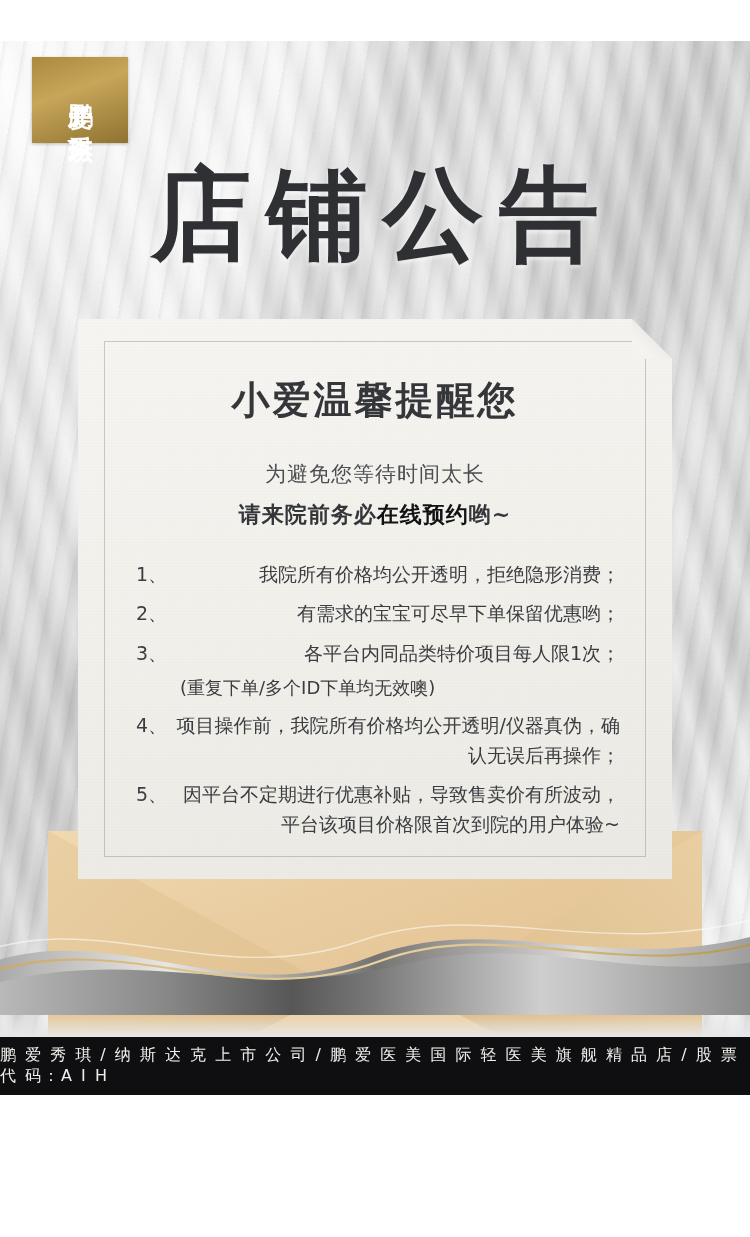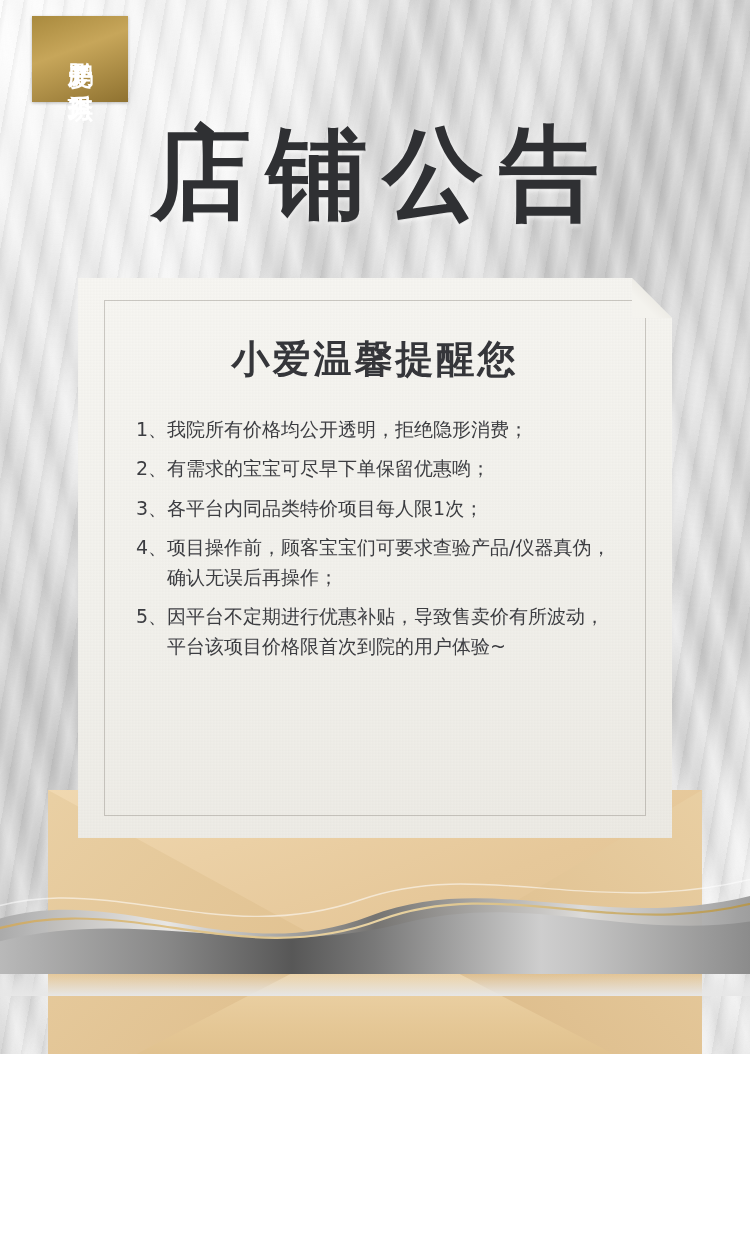--- a/index.html
+++ b/index.html
@@ -10,20 +10,21 @@
   body {
     font-family: "Liberation Sans", "DejaVu Sans", sans-serif;
   }
 
   .poster {
     position: relative;
     width: 750px;
     height: 1054px;
     overflow: hidden;
     background: #7dd3fc;
+    margin-top: 41px;
   }
 
   
   .bg-base {
     position: absolute;
     inset: 0;
     background:
       linear-gradient(115deg, #f2f2f2 0%, #d7d7d7 12%, #ececec 24%,
                       #c9c9c9 35%, #efefef 46%, #d2d2d2 58%,
                       #f4f4f4 70%, #cfcfcf 82%, #e9e9e9 92%, #dcdcdc 100%);
@@ -233,20 +234,21 @@
     color: #3c3d41;
     margin-bottom: 10px;
     font-family: "DejaVu Sans", "Liberation Sans", sans-serif;
   }
   .rule-num {
     flex: 0 0 auto;
     white-space: nowrap;
   }
   .rule-body {
     flex: 1 1 auto;
+    text-align: right;
   }
   .rule-sub {
     margin-left: 44px;
     font-size: 18px;
     line-height: 1.5;
     color: #3c3d41;
     margin-top: -4px;
     margin-bottom: 10px;
     font-family: "DejaVu Sans", "Liberation Sans", sans-serif;
   }
@@ -310,42 +312,47 @@
   <div class="envelope-fold-left"></div>
   <div class="envelope-fold-right"></div>
 
   <div class="note">
     <div class="note-texture"></div>
     <div class="note-border"></div>
     <div class="note-content">
 
       <div class="note-title">小爱温馨提醒您</div>
 
-
+      <div class="sub-line">为避免您等待时间太长</div>
+
+      <div class="sub-line bold">
+        <span>请来院前务必</span><span class="hl">在线预约</span><span>哟~</span>
+      </div>
 
       <div class="rules">
 
         <div class="rule">
           <span class="rule-num">1、</span>
           <span class="rule-body">我院所有价格均公开透明，拒绝隐形消费；</span>
         </div>
 
         <div class="rule">
           <span class="rule-num">2、</span>
           <span class="rule-body">有需求的宝宝可尽早下单保留优惠哟；</span>
         </div>
 
         <div class="rule">
           <span class="rule-num">3、</span>
           <span class="rule-body">各平台内同品类特价项目每人限1次；</span>
         </div>
+        <div class="rule-sub">(重复下单/多个ID下单均无效噢)</div>
 
         <div class="rule">
           <span class="rule-num">4、</span>
-          <span class="rule-body">项目操作前，顾客宝宝们可要求查验产品/仪器真伪，确认无误后再操作；</span>
+          <span class="rule-body">项目操作前，我院所有价格均公开透明/仪器真伪，确认无误后再操作；</span>
         </div>
 
         <div class="rule">
           <span class="rule-num">5、</span>
           <span class="rule-body">因平台不定期进行优惠补贴，导致售卖价有所波动，平台该项目价格限首次到院的用户体验~</span>
         </div>
 
       </div>
     </div>
     <div class="note-corner"></div>
@@ -377,14 +384,17 @@
       </defs>
       <path d="M-20,110 C120,40 240,150 390,92 C520,42 640,120 810,60 L810,150 L-20,150 Z" fill="url(#g1)" opacity="0.95"></path>
       <path d="M-20,130 C140,70 260,140 420,100 C560,64 660,126 810,90 L810,150 L-20,150 Z" fill="url(#g2)" opacity="0.9"></path>
       <path d="M-20,118 C130,52 250,152 400,96 C530,48 650,126 810,68" fill="none" stroke="url(#gold)" stroke-width="2.2" opacity="0.95"></path>
       <path d="M-20,96 C110,34 230,128 380,76 C510,30 630,104 810,44" fill="none" stroke="#ffffff" stroke-width="1.4" opacity="0.55"></path>
     </svg>
   </div>
 
   <div class="footer-spacer"></div>
 
+  <div class="footer-bar">
+    <div class="footer-text">鹏 爱 秀 琪 / 纳 斯 达 克 上 市 公 司 / 鹏 爱 医 美 国 际 轻 医 美 旗 舰 精 品 店 / 股 票 代 码：A I H</div>
+  </div>
 
 </div>
 
 </body></html>

